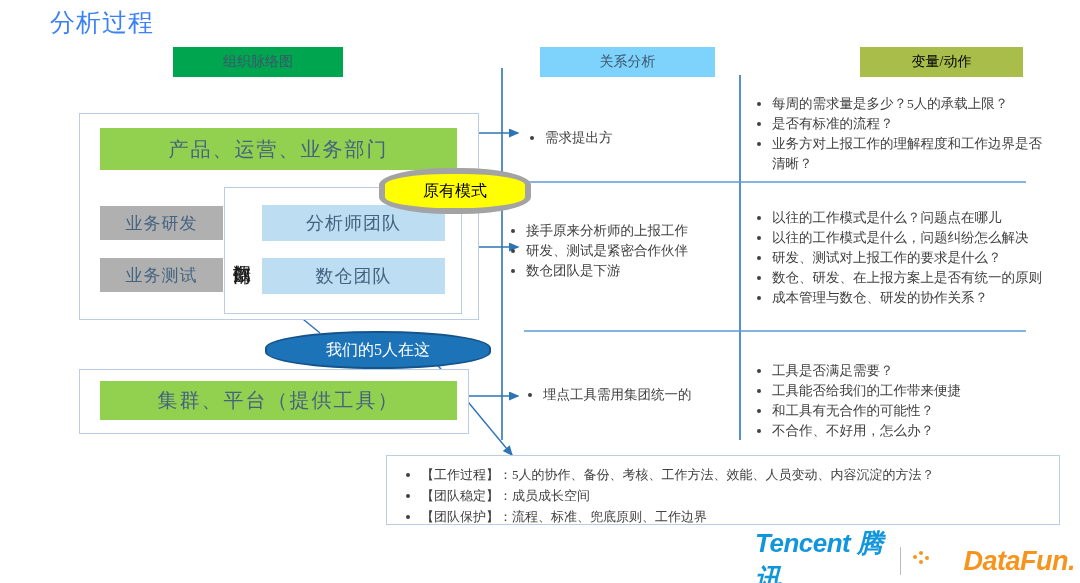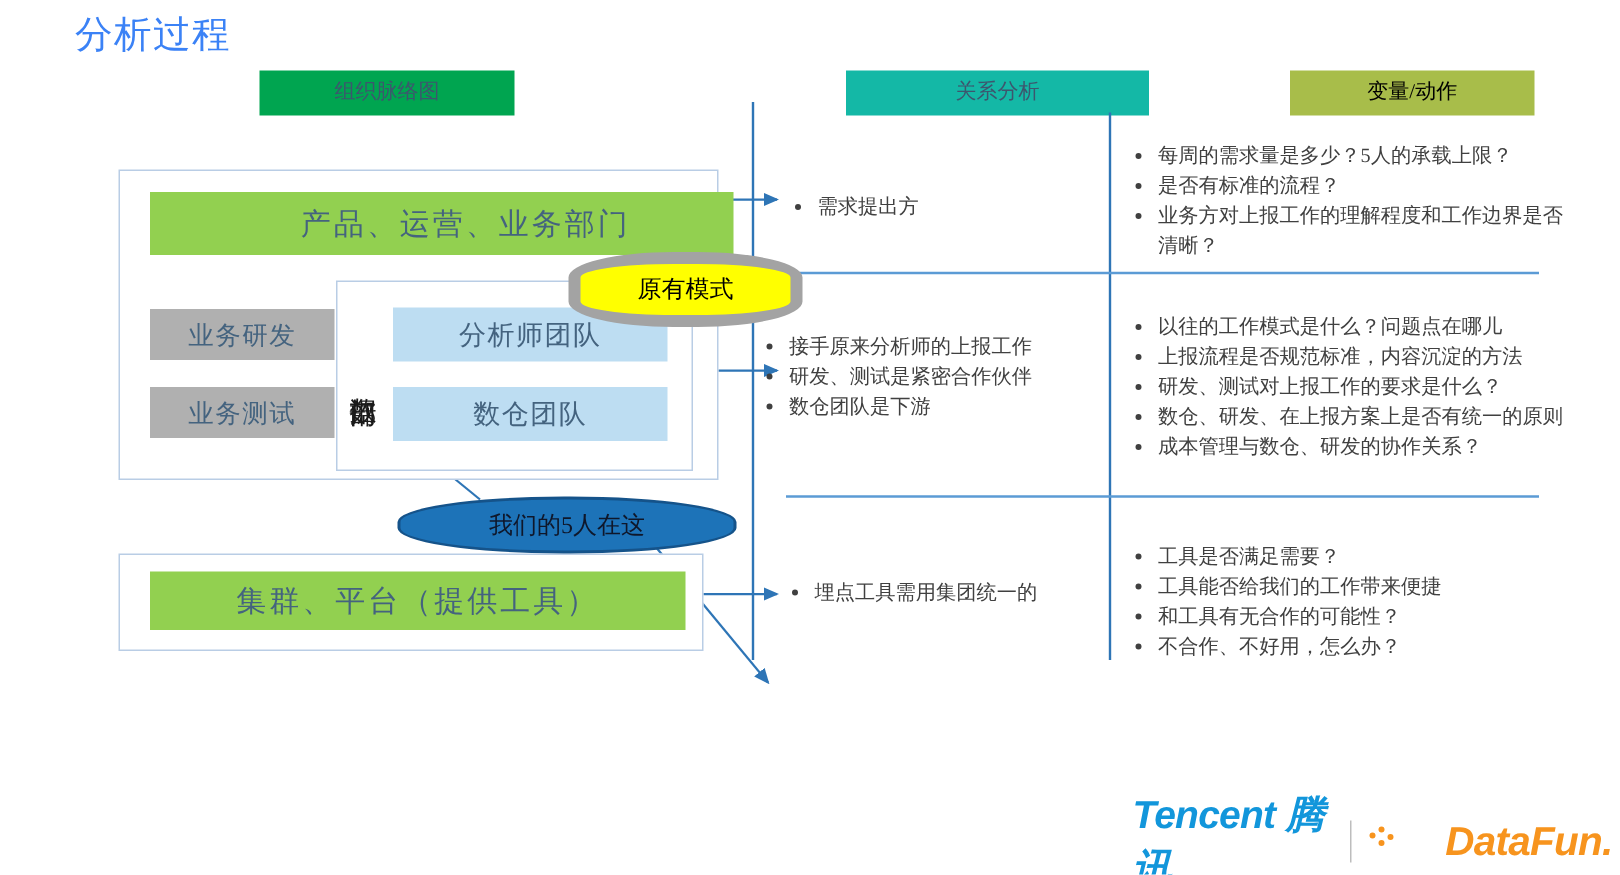--- a/index.html
+++ b/index.html
@@ -19,36 +19,36 @@
     font-size:25px;color:#3b82f6;letter-spacing:1px;
   }
 
   
   .col-header{
     position:absolute;height:30px;line-height:30px;
     text-align:center;font-size:14px;color:#5a6b7b;
     font-family:"Liberation Serif","DejaVu Serif",serif;
   }
   #header-org{left:173px;top:47px;width:170px;background:#00a550;color:#3d566e;}
-  #header-rel{left:564px;top:47px;width:202px;background:#14b8a6;color:#3d566e;}
+  #header-rel{left:540px;top:47px;width:175px;background:#7dd3fc;color:#3d566e;}
   #header-var{left:860px;top:47px;width:163px;background:#a8bd4a;color:#000000;}
 
   
   .outer-box{position:absolute;border:1px solid #b9cde5;background:#fff;}
   #org-box-top{left:79px;top:113px;width:398px;height:205px;}
   #org-box-bottom{left:79px;top:369px;width:388px;height:63px;}
 
   
   .green-bar{
     position:absolute;background:#92d050;
     text-align:center;color:#44637f;font-size:20px;
     display:flex;align-items:center;justify-content:center;
     letter-spacing:2px;
   }
-  #bar-product{left:100px;top:128px;width:357px;height:42px;padding-left:32px;}
+  #bar-product{left:100px;top:128px;width:357px;height:42px;}
   #bar-cluster{left:100px;top:381px;width:357px;height:39px;}
 
   
   .grey-bar{
     position:absolute;background:#b0b0b0;color:#44637f;font-size:17px;
     display:flex;align-items:center;justify-content:center;letter-spacing:1px;
   }
   #bar-rnd{left:100px;top:206px;width:123px;height:34px;}
   #bar-qa{left:100px;top:258px;width:123px;height:34px;}
 
@@ -65,29 +65,29 @@
   .blue-bar{
     position:absolute;background:#bdddf2;color:#44637f;font-size:18px;
     display:flex;align-items:center;justify-content:center;letter-spacing:1px;
   }
   #bar-analyst{left:262px;top:205px;width:183px;height:36px;}
   #bar-warehouse{left:262px;top:258px;width:183px;height:36px;}
 
   
   #oval-old-mode{
     position:absolute;left:379px;top:168px;width:140px;height:34px;
-    background:#ffff00;border:8px solid #a3a3a3;border-radius:70px/17px;
+    background:#ffff00;border:6px solid #a3a3a3;border-radius:70px/17px;
     display:flex;align-items:center;justify-content:center;
     font-size:16px;color:#000;
   }
   #oval-our-five{
     position:absolute;left:265px;top:331px;width:222px;height:34px;
     background:#1d73b8;border:2px solid #15538a;border-radius:111px/17px;
     display:flex;align-items:center;justify-content:center;
-    font-size:16px;color:#0f172a;
+    font-size:16px;color:#ffffff;
   }
 
   
   .mid-text{
     position:absolute;font-size:13.5px;color:#404040;line-height:20px;
   }
   .mid-text ul{margin:0;padding-left:15px;list-style:disc;}
   .mid-text li{margin:0;}
   #mid-1{left:530px;top:128px;width:180px;}
   #mid-2{left:511px;top:221px;width:215px;}
@@ -212,35 +212,42 @@
   <div class="right-text" id="right-1">
       <ul>
         <li>每周的需求量是多少？5人的承载上限？</li>
         <li>是否有标准的流程？</li>
         <li>业务方对上报工作的理解程度和工作边界是否清晰？</li>
       </ul>
     </div>
   <div class="right-text" id="right-2">
       <ul>
         <li>以往的工作模式是什么？问题点在哪儿</li>
-        <li>上报流程是否规范标准，内容沉淀的方法</li>
+        <li>以往的工作模式是什么，问题纠纷怎么解决</li>
         <li>研发、测试对上报工作的要求是什么？</li>
         <li>数仓、研发、在上报方案上是否有统一的原则</li>
         <li>成本管理与数仓、研发的协作关系？</li>
       </ul>
     </div>
   <div class="right-text" id="right-3">
       <ul>
         <li>工具是否满足需要？</li>
         <li>工具能否给我们的工作带来便捷</li>
         <li>和工具有无合作的可能性？</li>
         <li>不合作、不好用，怎么办？</li>
       </ul>
     </div>
 
+  <div id="bottom-note">
+      <ul>
+        <li>【工作过程】：5人的协作、备份、考核、工作方法、效能、人员变动、内容沉淀的方法？</li>
+        <li>【团队稳定】：成员成长空间</li>
+        <li>【团队保护】：流程、标准、兜底原则、工作边界</li>
+      </ul>
+    </div>
 
   <div id="footer">
     <div id="tencent-logo">Tencent 腾讯</div>
     <div id="logo-divider"></div>
     <div id="datafun-logo">
       <span class="dots">
         <i style="left:0;top:4px;"></i>
           <i style="left:6px;top:0;"></i>
         <i style="left:6px;top:9px;"></i>
           <i style="left:12px;top:5px;"></i>

